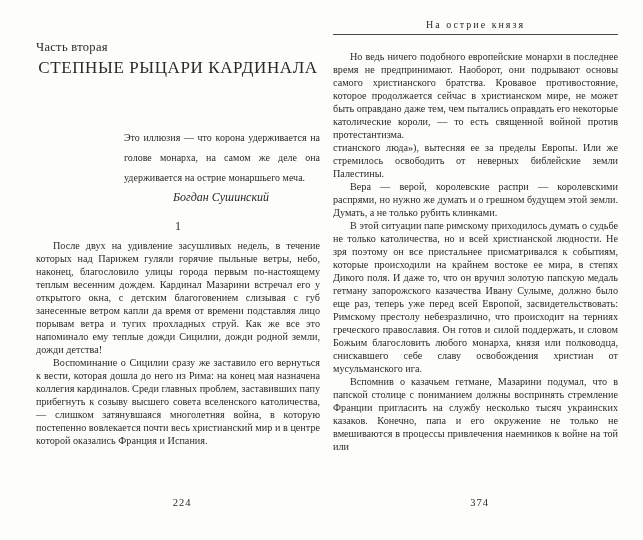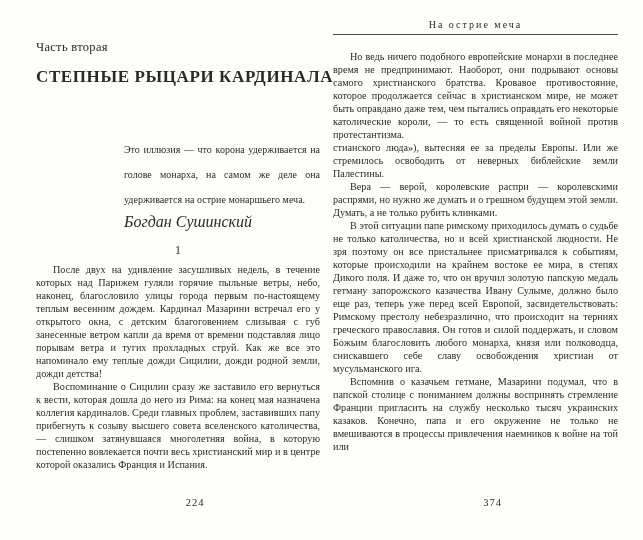--- a/index.html
+++ b/index.html
@@ -22,41 +22,41 @@
   .page-right { left: 333px; width: 285px; }
 
   
   .part-label {
     margin-top: 40px;
     text-align: left;
     font-size: 12.5px;
     letter-spacing: 0.3px;
   }
   .chapter-title {
-    margin-top: 12px;
-    text-align: right;
+    margin-top: 3px;
+    text-align: center;
     font-size: 17px;
     letter-spacing: 0.6px;
-    font-weight: bold;
+    font-weight: normal;
     white-space: nowrap;
   }
   .epigraph {
     margin-top: 50px;
     margin-left: 88px;
     width: 196px;
     font-size: 10px;
-    line-height: 25px;
+    line-height: 20px;
     text-align: justify;
   }
   .epigraph-author {
     width: 196px;
     margin-left: 88px;
-    text-align: left;
+    text-align: center;
     font-style: italic;
-    font-size: 16px;
+    font-size: 12px;
     line-height: 19px;
     padding-right: 2px;
   }
   .section-number {
     margin-top: 12px;
     text-align: center;
     font-size: 12px;
   }
 
   
@@ -76,21 +76,21 @@
     line-height: 13px;
   }
   .page-left  .body-text { margin-top: 5px; }
   .page-right .body-text { margin-top: 15px; }
   .body-text p.para { margin: 0; text-indent: 17px; }
   .body-text p.para.no-indent { text-indent: 0; }
 
   .page-num {
     position: absolute;
     top: 497px;
-    left: 17px;
+    left: 4px;
     width: 100%;
     text-align: center;
     font-size: 10.5px;
     letter-spacing: 1px;
   }
 </style>
 </head>
 <body>
 
 <div class="spread">
@@ -102,21 +102,21 @@
     <div class="epigraph-author">Богдан Сушинский</div>
     <div class="section-number">1</div>
     <div class="body-text">
         <p class="para">После двух на удивление засушливых недель, в течение которых над Парижем гуляли горячие пыльные ветры, небо, наконец, благословило улицы города первым по-настоящему теплым весенним дождем. Кардинал Мазарини встречал его у открытого окна, с детским благоговением слизывая с губ занесенные ветром капли да время от времени подставляя лицо порывам ветра и тугих прохладных струй. Как же все это напоминало ему теплые дожди Сицилии, дожди родной земли, дожди детства!</p>
         <p class="para">Воспоминание о Сицилии сразу же заставило его вернуться к вести, которая дошла до него из Рима: на конец мая назначена коллегия кардиналов. Среди главных проблем, заставивших папу прибегнуть к созыву высшего совета вселенского католичества, — слишком затянувшаяся многолетняя война, в которую постепенно вовлекается почти весь христианский мир и в центре которой оказались Франция и Испания.</p>
       </div>
     <div class="page-num">224</div>
   </div>
 
   <div class="page page-right">
-    <div class="running-head">На острие меча</div>
+    <div class="running-head">На острие князя</div>
     <div class="body-text">
         <p class="para">Но ведь ничего подобного европейские монархи в последнее время не предпринимают. Наоборот, они подрывают основы самого христианского братства. Кровавое противостояние, которое продолжается сейчас в христианском мире, не может быть оправдано даже тем, чем пытались оправдать его некоторые католические короли, — то есть священной войной против протестантизма.</p>
         <p class="para no-indent">стианского люда»), вытесняя ее за пределы Европы. Или же стремилось освободить от неверных библейские земли Палестины.</p>
         <p class="para">Вера — верой, королевские распри — королевскими распрями, но нужно же думать и о грешном будущем этой земли. Думать, а не только рубить клинками.</p>
         <p class="para">В этой ситуации папе римскому приходилось думать о судьбе не только католичества, но и всей христианской людности. Не зря поэтому он все пристальнее присматривался к событиям, которые происходили на крайнем востоке ее мира, в степях Дикого поля. И даже то, что он вручил золотую папскую медаль гетману запорожского казачества Ивану Сулыме, должно было еще раз, теперь уже перед всей Европой, засвидетельствовать: Римскому престолу небезразлично, что происходит на терниях греческого православия. Он готов и силой поддержать, и словом Божьим благословить любого монарха, князя или полководца, снискавшего себе славу освобождения христиан от мусульманского ига.</p>
         <p class="para">Вспомнив о казачьем гетмане, Мазарини подумал, что в папской столице с пониманием должны воспринять стремление Франции пригласить на службу несколько тысяч украинских казаков. Конечно, папа и его окружение не только не вмешиваются в процессы привлечения наемников к войне на той или</p>
       </div>
     <div class="page-num">374</div>
   </div>
 

